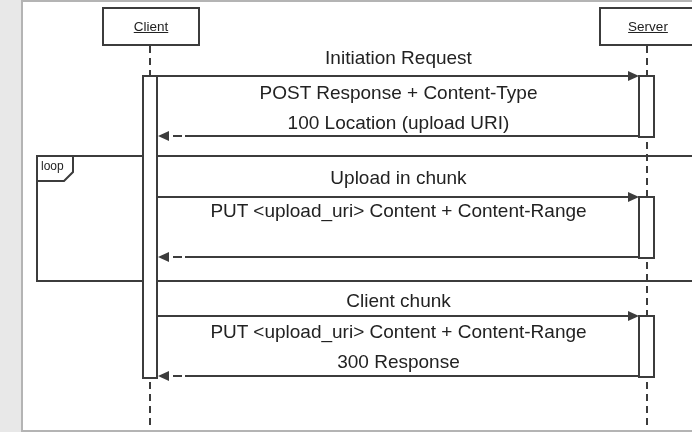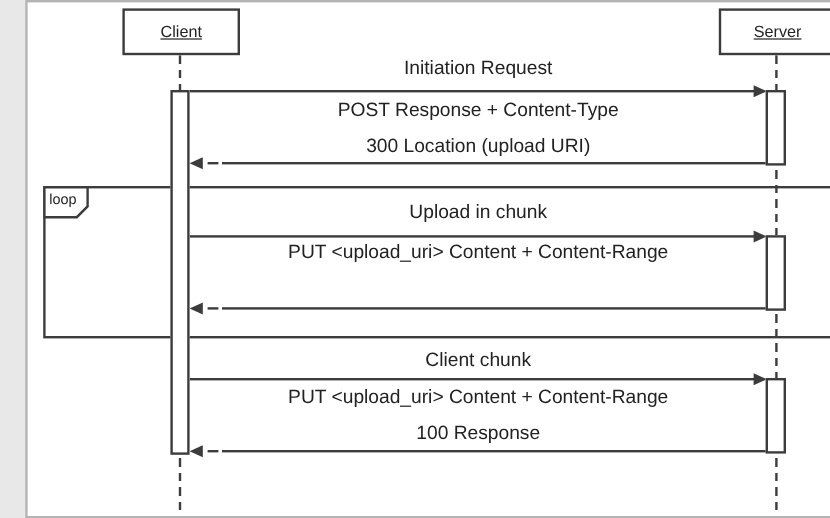--- a/index.html
+++ b/index.html
@@ -80,21 +80,21 @@
   }
   .arr-l{
     position:absolute;left:0;top:0;width:0;height:0;
     border-top:5px solid transparent;border-bottom:5px solid transparent;
     border-right:11px solid var(--line);
   }
   
   .lbl{
     position:absolute;left:135px;width:481px;
     text-align:center;
-    font-size:16px;line-height:15px;
+    font-size:19px;line-height:15px;
     color:var(--text);
     z-index:5;
     white-space:nowrap;
   }
 </style>
 </head>
 <body>
 
 <div class="canvas">
 
@@ -116,21 +116,21 @@
       <span class="loop-text">loop</span>
     </div>
   </div>
 
   <div class="lbl" style="top:48px">Initiation Request</div>
   <div class="msg req" style="top:69px">
     <div class="line"></div>
     <div class="arr-r"></div>
   </div>
   <div class="lbl" style="top:83px">POST Response + Content-Type</div>
-  <div class="lbl" style="top:113px">300 Location (upload URI)</div>
+  <div class="lbl" style="top:113px">100 Location (upload URI)</div>
   <div class="msg resp" style="top:129px">
     <div class="arr-l"></div>
     <div class="dash"></div>
     <div class="line"></div>
   </div>
 
   <div class="lbl" style="top:168px">Upload in chunk</div>
   <div class="msg req" style="top:190px">
     <div class="line"></div>
     <div class="arr-r"></div>
@@ -141,21 +141,21 @@
     <div class="dash"></div>
     <div class="line"></div>
   </div>
 
   <div class="lbl" style="top:291px">Client chunk</div>
   <div class="msg req" style="top:309px">
     <div class="line"></div>
     <div class="arr-r"></div>
   </div>
   <div class="lbl" style="top:322px">PUT &lt;upload_uri&gt; Content + Content-Range</div>
-  <div class="lbl" style="top:352px">100 Response</div>
+  <div class="lbl" style="top:352px">300 Response</div>
   <div class="msg resp" style="top:369px">
     <div class="arr-l"></div>
     <div class="dash"></div>
     <div class="line"></div>
   </div>
 
   <div class="activation act-client"></div>
   <div class="activation act-s1"></div>
   <div class="activation act-s2"></div>
   <div class="activation act-s3"></div>

